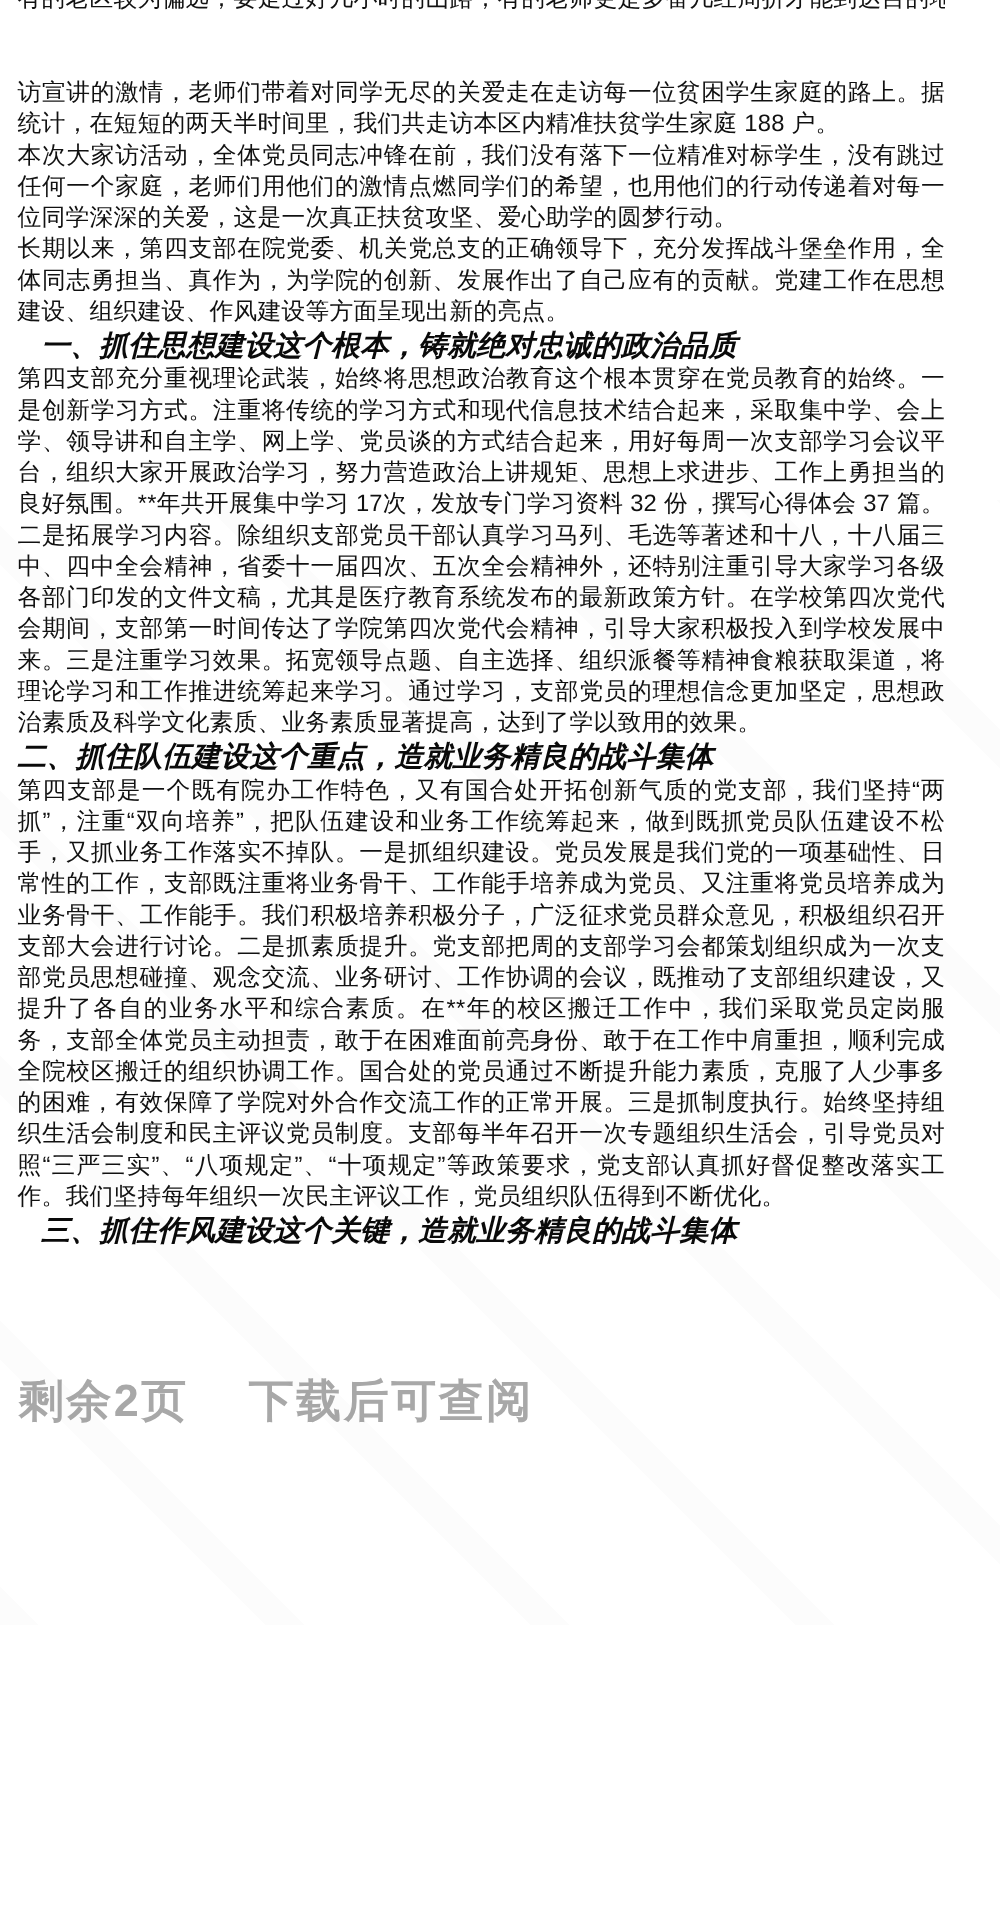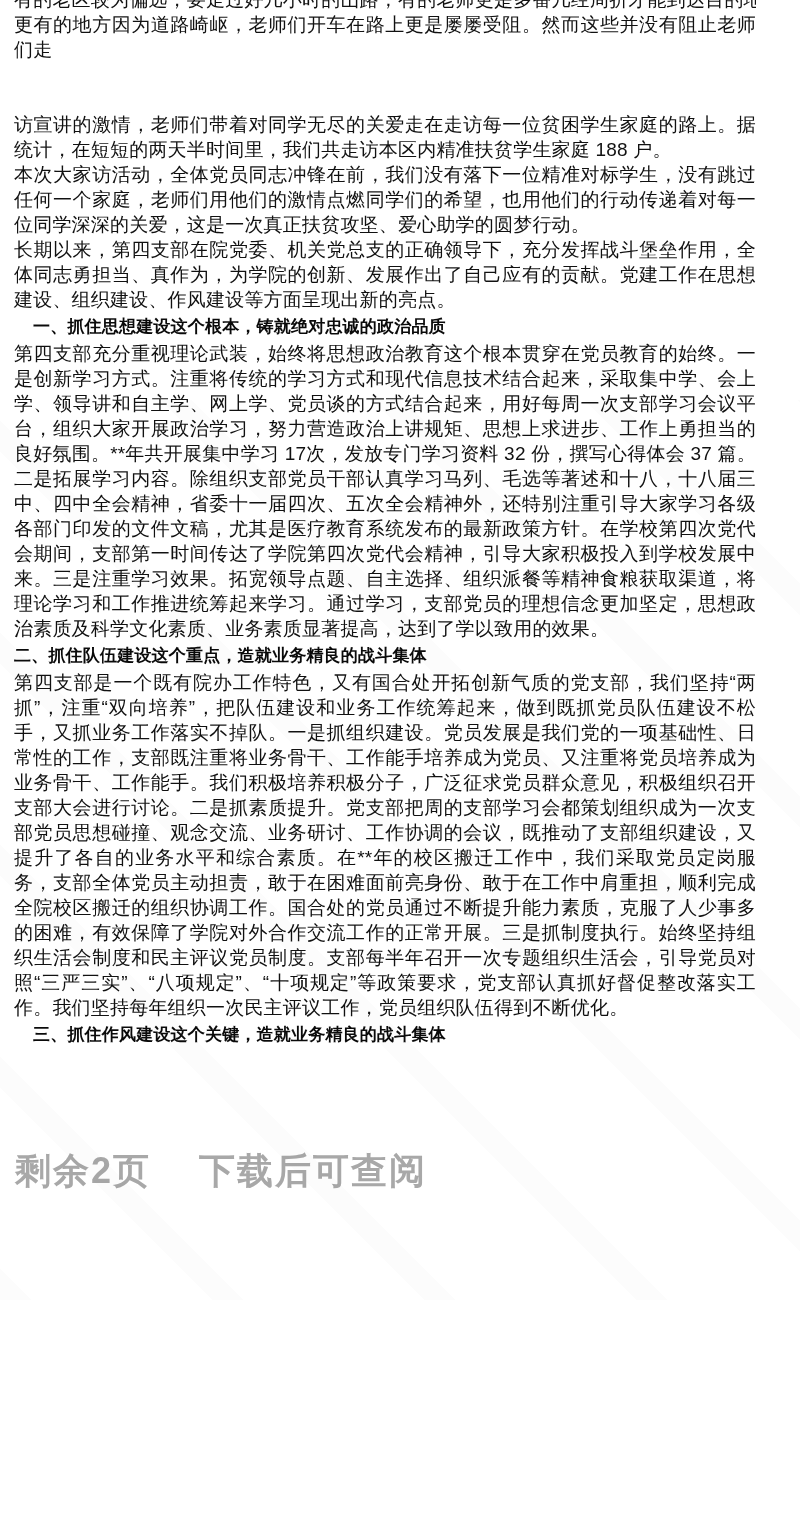--- a/index.html
+++ b/index.html
@@ -35,25 +35,26 @@
     white-space: nowrap;
   }
   .para {
     margin: 0;
   }
   .gap-spacer {
     height: 50px;
   }
   .section-heading {
     font-weight: bold;
-    font-size: 17px;
+    font-size: 23px;
     line-height: 29px;
     margin: 0;
     text-align: left;
     color: #0a0a0a;
+    font-style: italic;
   }
   .section-heading.indented {
     padding-left: 19px;
   }
   
   .watermark-overlay {
     position: absolute;
     top: 400px;
     left: 0;
     width: 800px;
@@ -86,21 +87,20 @@
 <body>
 
 <div class="watermark-overlay"></div>
 
 <div class="doc">
 
   <div class="clipped-line">
     <div class="inner">有的老区较为偏远，要走过好几小时的山路，有的老师更是多番几经周折才能到达目的地。</div>
   </div>
 
-  <p class="para">更有的地方因为道路崎岖，老师们开车在路上更是屡屡受阻。然而这些并没有阻止老师们走</p>
 
   <div class="gap-spacer"></div>
 
   <p class="para">访宣讲的激情，老师们带着对同学无尽的关爱走在走访每一位贫困学生家庭的路上。据统计，在短短的两天半时间里，我们共走访本区内精准扶贫学生家庭 188 户。</p>
 
 
   <p class="para">本次大家访活动，全体党员同志冲锋在前，我们没有落下一位精准对标学生，没有跳过任何一个家庭，老师们用他们的激情点燃同学们的希望，也用他们的行动传递着对每一位同学深深的关爱，这是一次真正扶贫攻坚、爱心助学的圆梦行动。</p>
 
   <p class="para">长期以来，第四支部在院党委、机关党总支的正确领导下，充分发挥战斗堡垒作用，全体同志勇担当、真作为，为学院的创新、发展作出了自己应有的贡献。党建工作在思想建设、组织建设、作风建设等方面呈现出新的亮点。</p>
 

